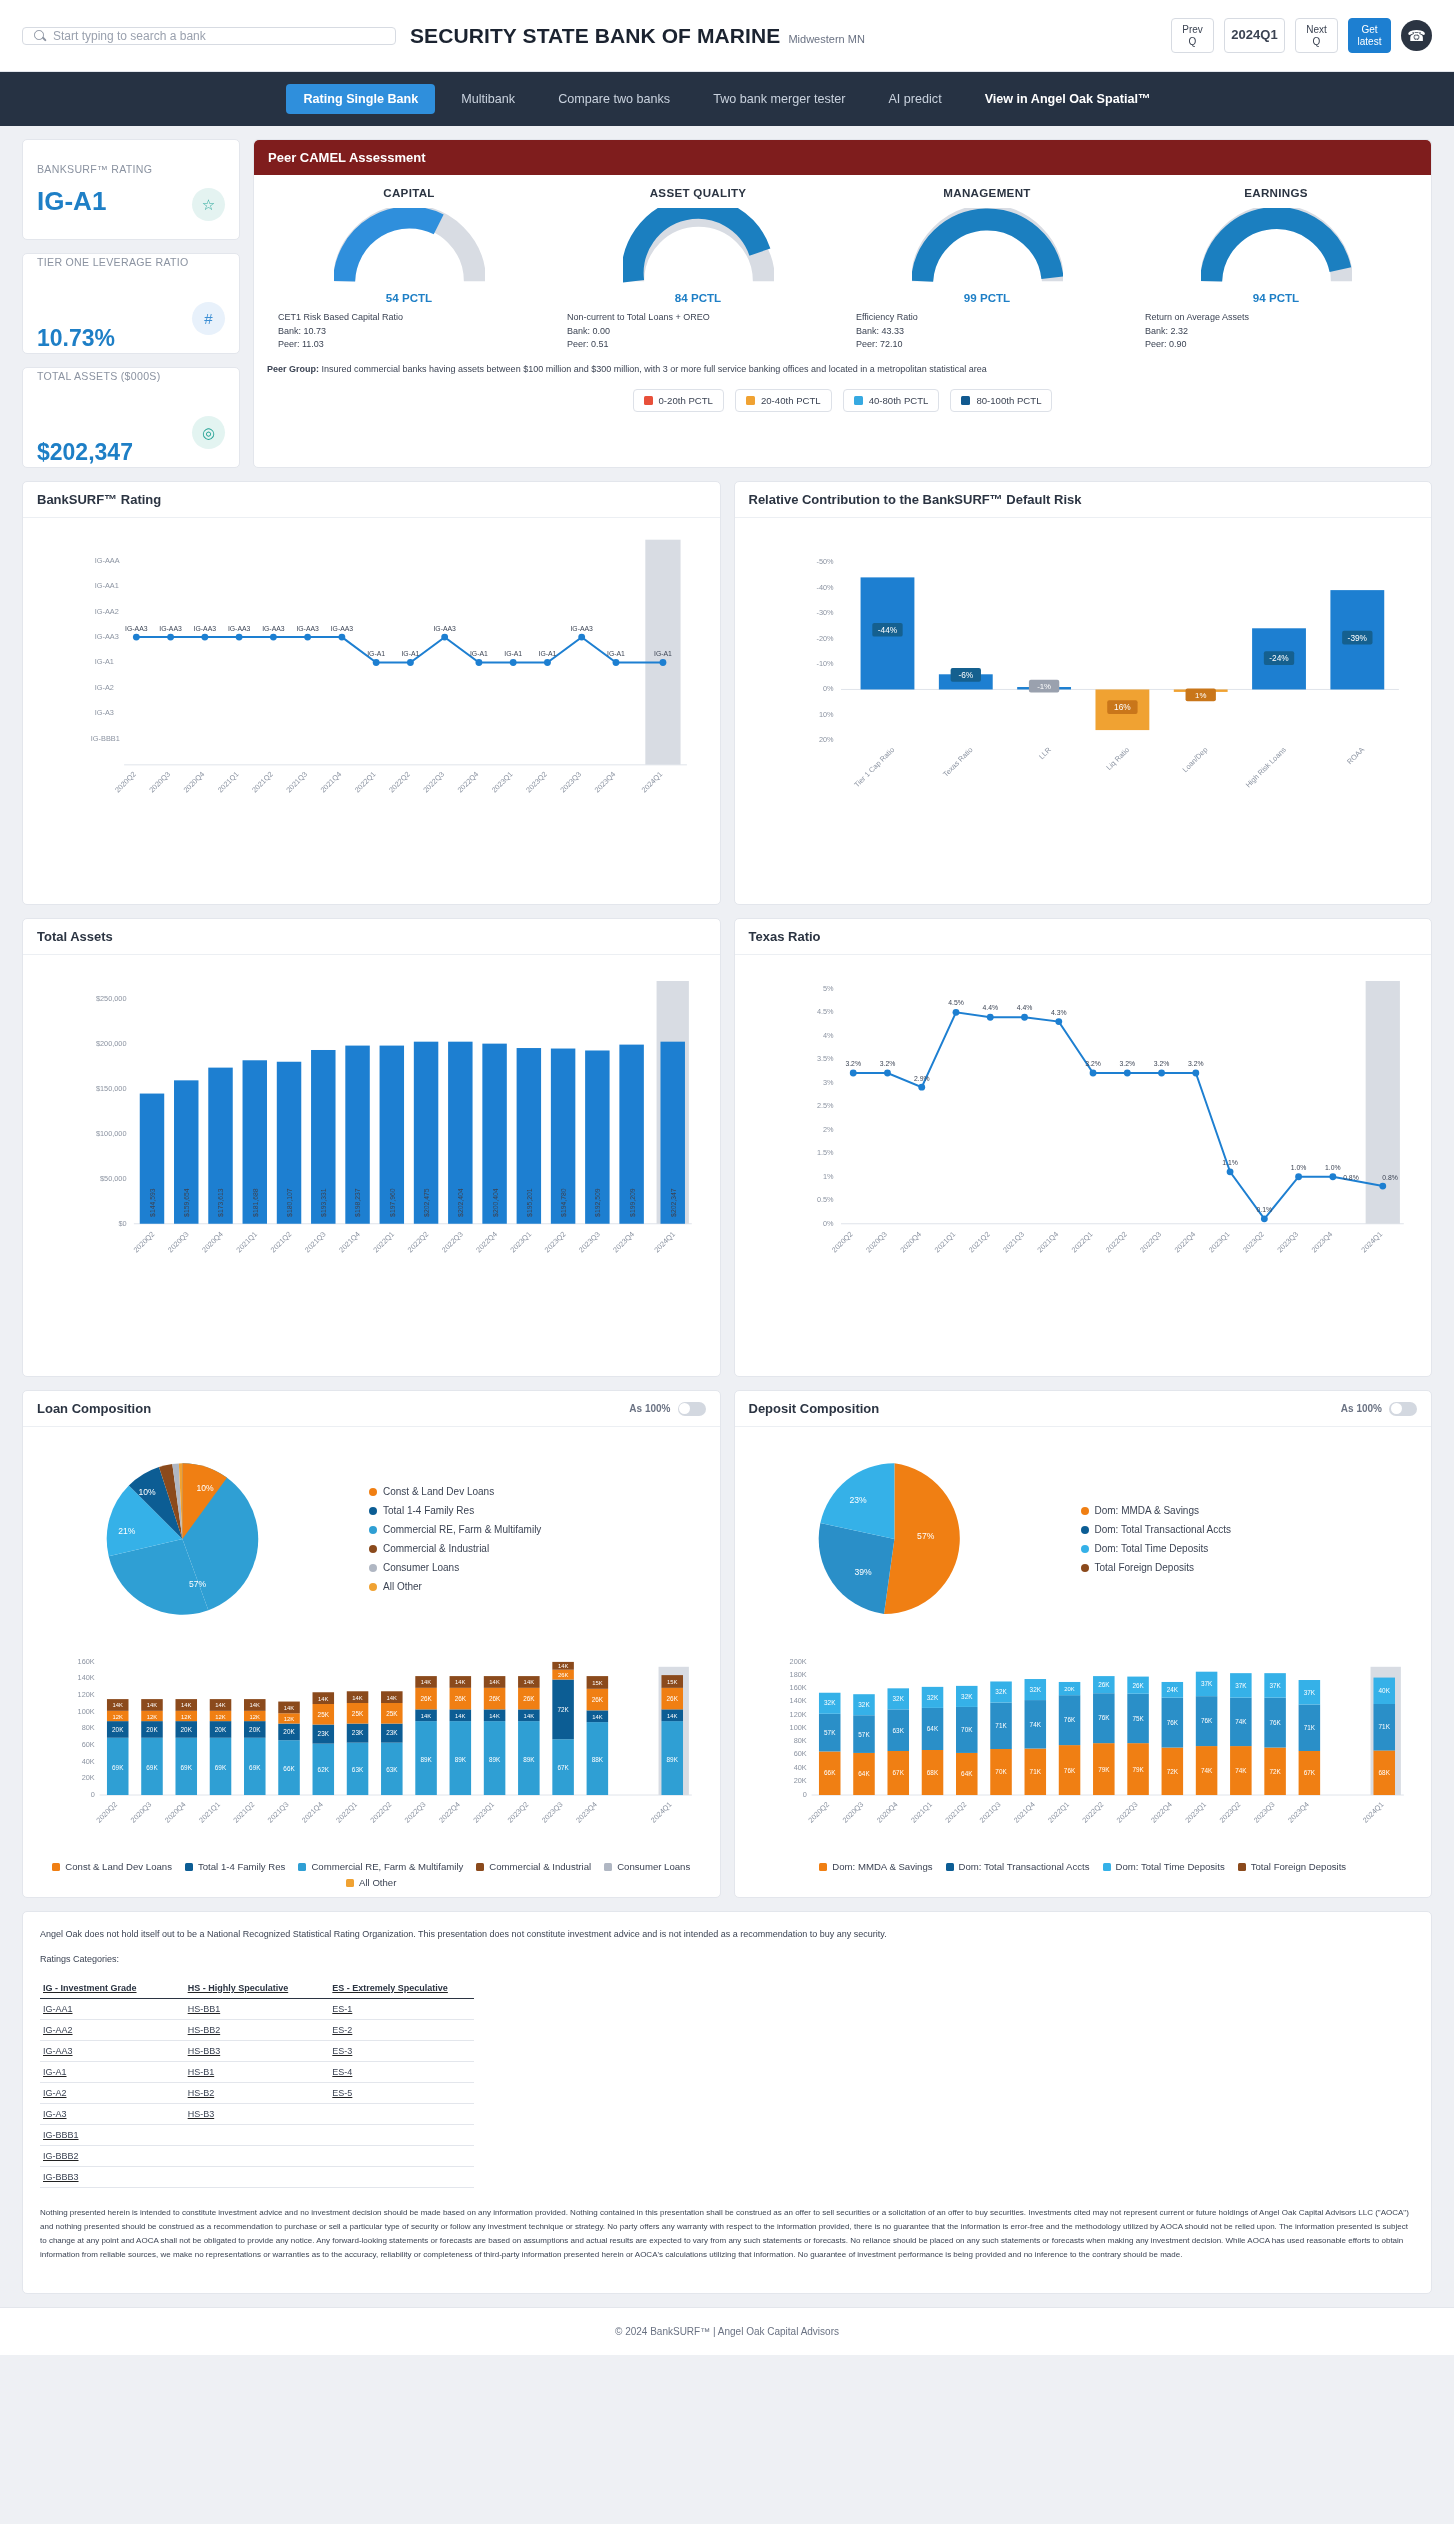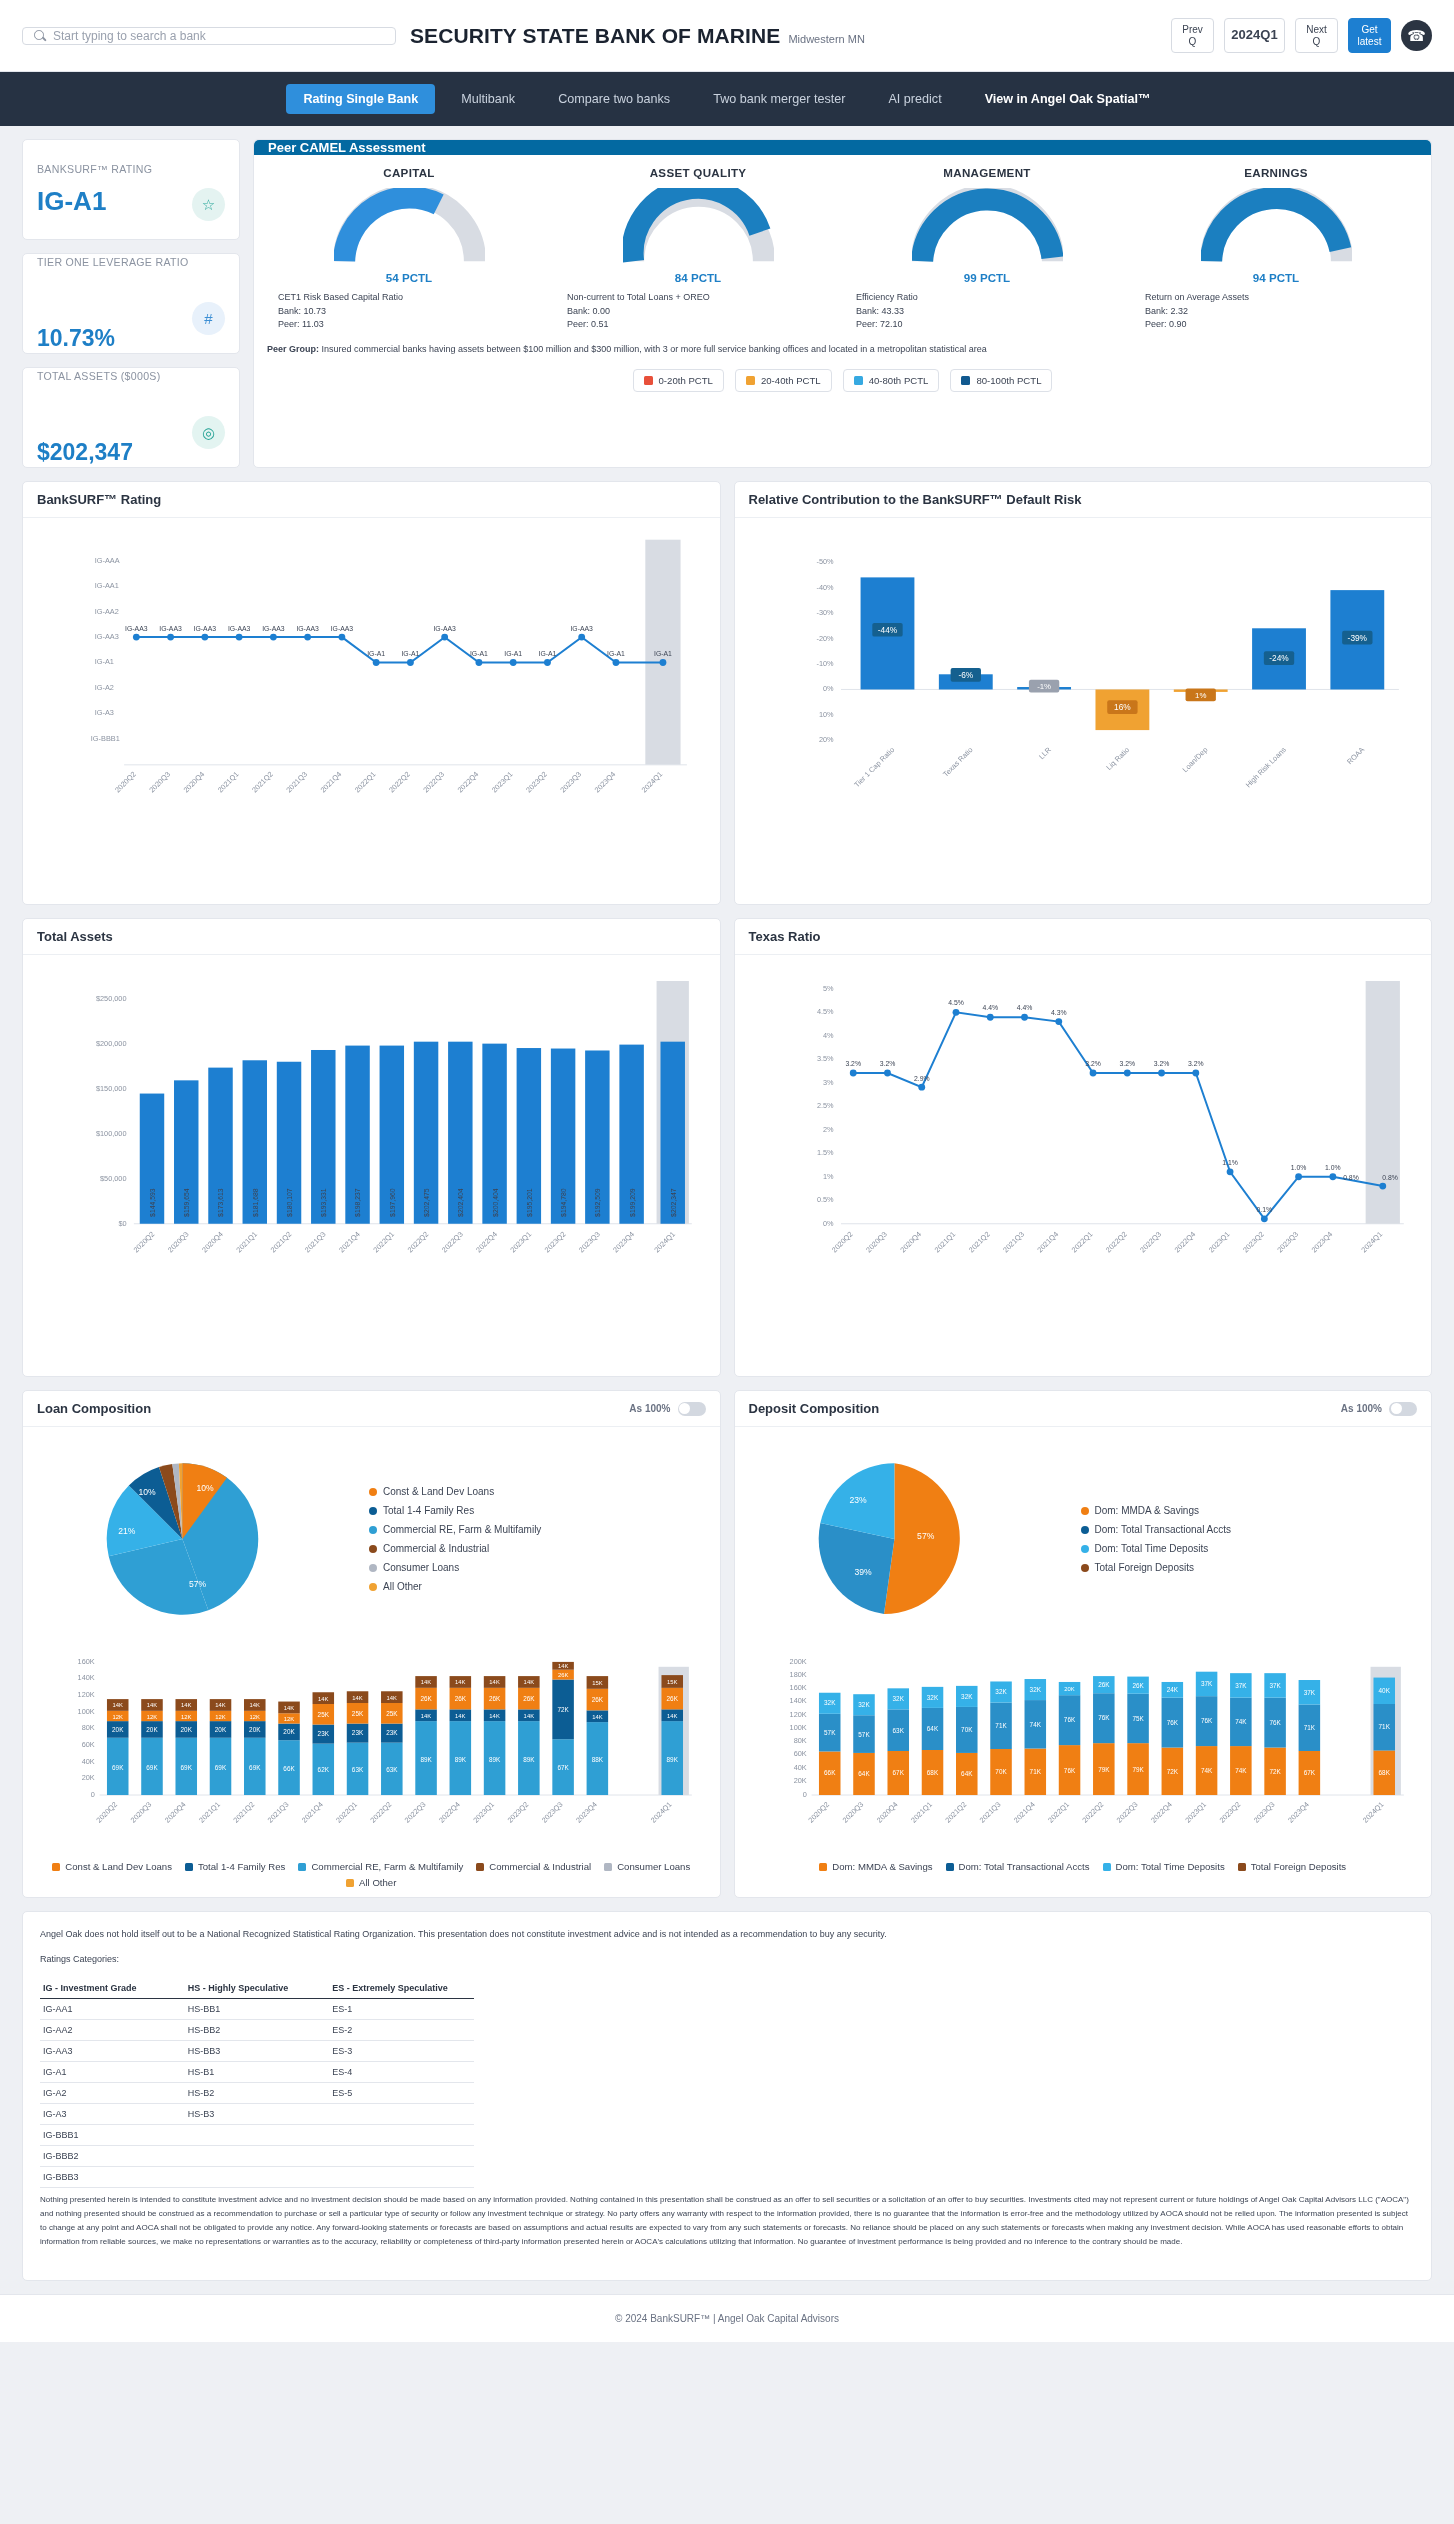--- a/index.html
+++ b/index.html
@@ -84,22 +84,22 @@
   .kpi .circ {
     position:absolute; right:14px; top: 48px; width: 33px; height: 33px; border-radius:50%;
     background:#e4f3f1; color:#2aa79b; display:flex; align-items:center; justify-content:center; font-size:15px;
   }
   .kpi .circ.b { background:#e8f1fb; color:#3d8fd4; }
   .kpi .circ.c { background:#e3f4f1; color:#27a396; }
 
   
   .camel { flex:1; }
   .camel .hd {
-    background:#0369a1; color:#fff; font-size: 13px; font-weight:600;
-    padding: 0 14px; border-radius: 5px 5px 0 0;
+    background:#7f1d1d; color:#fff; font-size: 13px; font-weight:600;
+    padding: 10px 14px; border-radius: 5px 5px 0 0;
   }
   .camel .bd { padding: 11px 13px 13px 13px; }
   .camel-grid { display:flex; gap: 5px; }
   .camel-col { flex:1; text-align:center; padding: 0 4px; }
   .camel-col .ttl { font-size: 11.6px; font-weight:700; color:#2b3442; letter-spacing:0.3px; margin-bottom: 9px;}
   .gauge-wrap { display:flex; justify-content:center; }
   .pctl { font-size: 11.6px; color:#1e7fc6; margin: 7px 0 7px 0; font-weight:600; }
   .camel-col .metric { font-size: 9px; color:#3c4454; line-height:1.5; text-align:left; padding-left: 7px;}
   .peer-note { font-size: 9px; color:#3c4454; margin-top: 11px; line-height:1.5; }
   .peer-note b { font-weight:700; }
@@ -129,21 +129,21 @@
   .pie-legend .dot { width:8px; height:8px; border-radius:50%; }
 
   .bar-legend { display:flex; flex-wrap:wrap; gap: 5px 13px; justify-content:center; margin-top:8px; }
   .bar-legend .it { display:flex; align-items:center; gap:5px; font-size:9.6px; color:#3c4454; }
   .bar-legend .sq { width:8px; height:8px; border-radius:1.5px; }
 
   
   .disc { margin-top: 13px; padding: 15px 17px 20px 17px; }
   .disc p { font-size: 9px; color:#3c4454; line-height:1.6; margin: 0 0 11px 0; }
   .disc .small { font-size: 8px; line-height: 1.75; color:#3c4454; }
-  .rt-table { width: 434px; border-collapse: collapse; margin-bottom: 5px; }
+  .rt-table { width: 434px; border-collapse: collapse; margin-bottom: 18px; text-decoration: underline; }
   .rt-table th {
     text-align:left; font-size: 9px; font-weight:700; color:#2b3442;
     border-bottom: 1px solid #2b3442; padding: 5px 3px;
   }
   .rt-table td {
     font-size: 9px; color:#3c4454; padding: 5px 3px; border-bottom:0.5px solid #e3e6ec; width: 33.3%;
   }
   .footer {
     margin-top: 13px; height: 48px; background:#fff; border-top:0.5px solid #e3e6ec;
     display:flex; align-items:center; justify-content:center; font-size: 10px; color:#6a7283;

